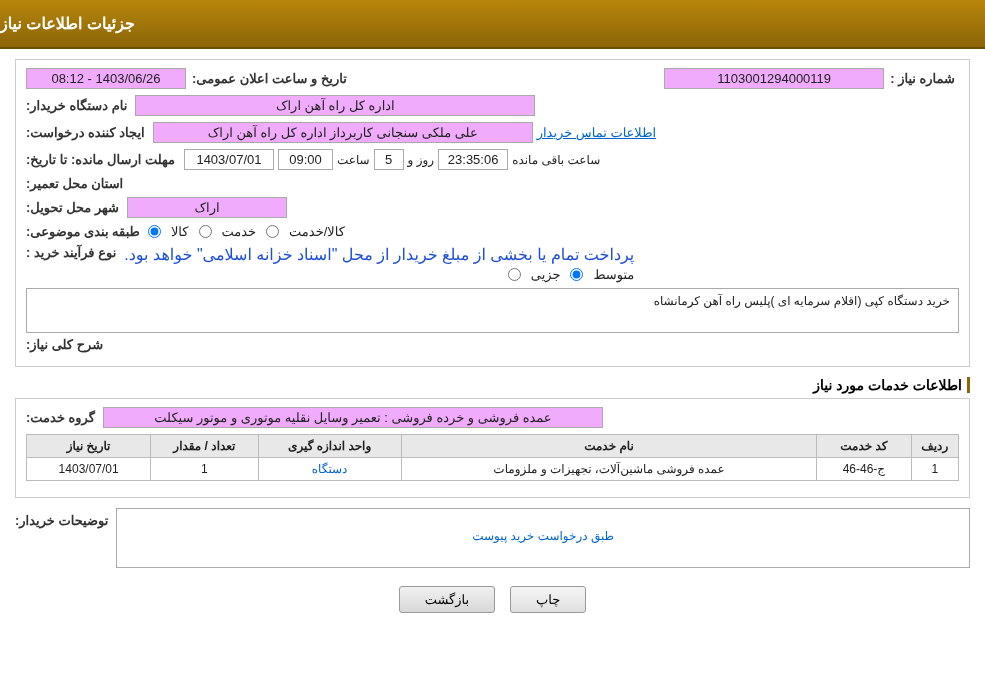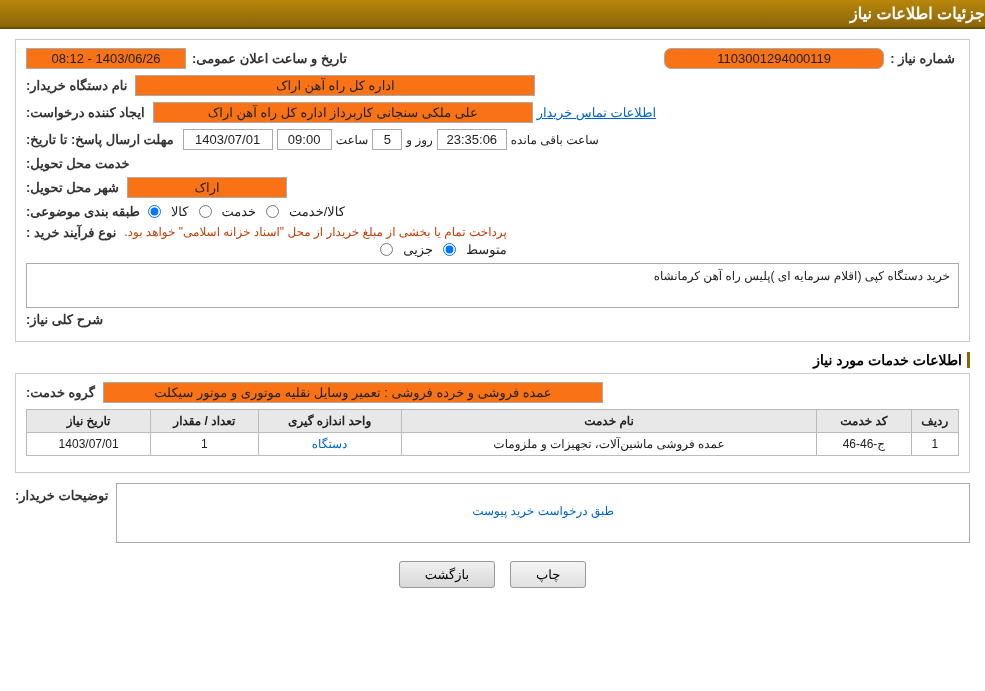--- a/index.html
+++ b/index.html
@@ -12,22 +12,22 @@
     }
     .page-wrapper {
       width: 985px;
       min-height: 691px;
       background: #fff;
       margin: 0 auto;
     }
     .header-bar {
       background: linear-gradient(to bottom, #b8860b, #8b6508);
       color: #fff;
-      text-align: right;
-      padding: 4px 0;
+      text-align: left;
+      padding: 14px 0;
       font-size: 16px;
       font-weight: bold;
       border-bottom: 2px solid #6b4f00;
     }
     .content-area {
       padding: 10px 15px;
     }
     .info-section {
       border: 1px solid #ccc;
       margin-bottom: 10px;
@@ -42,27 +42,27 @@
       gap: 4px;
     }
     .label {
       color: #333;
       font-weight: bold;
       white-space: nowrap;
       margin-right: 4px;
     }
     .value-box {
       border: 1px solid #aaa;
-      background: #f97316;
+      background: #f0abfc;
       padding: 2px 6px;
       min-width: 120px;
       text-align: center;
       display: inline-block;
     }
-    .value-box.wide { min-width: 220px; border-radius: 7px; }
+    .value-box.wide { min-width: 220px; }
     .value-box.medium { min-width: 160px; }
     .link-text {
       color: #0066cc;
       text-decoration: underline;
       cursor: pointer;
     }
     .small-box {
       border: 1px solid #aaa;
       padding: 2px 4px;
       min-width: 40px;
@@ -141,22 +141,22 @@
     }
     .description-box {
       border: 1px solid #aaa;
       padding: 5px 8px;
       width: 100%;
       min-height: 45px;
       text-align: right;
       font-size: 12px;
     }
     .notice-text {
-      font-size: 12px;
-      color: #c2410c;
+      font-size: 16px;
+      color: #1d4ed8;
     }
   </style>
 </head>
 <body>
 
 <div class="page-wrapper">
   <div class="header-bar">
     <span>جزئیات اطلاعات نیاز</span>
   </div>
 
@@ -189,25 +189,25 @@
       <div class="row" style="justify-content: flex-end; align-items:center; gap:5px;">
         <span style="display:flex; align-items:center; gap:4px;">
           <span style="font-size:12px;">ساعت باقی مانده</span>
           <span class="small-box" style="min-width:70px;">23:35:06</span>
           <span style="font-size:12px;">روز و</span>
           <span class="small-box" style="min-width:30px;">5</span>
           <span style="font-size:12px;text-align:center;">ساعت</span>
           <span class="small-box" style="min-width:55px;">09:00</span>
           <span class="small-box" style="min-width:90px;">1403/07/01</span>
         </span>
-        <span class="label">مهلت ارسال پاسخ: تا تاریخ:</span>
-      </div>
-
-      <div class="row" style="justify-content: flex-end;">
-        <span class="label">خدمت محل تحویل:</span>
+        <span class="label">مهلت ارسال مانده: تا تاریخ:</span>
+      </div>
+
+      <div class="row" style="justify-content: flex-end;">
+        <span class="label">استان محل تعمیر:</span>
       </div>
 
       <div class="row" style="justify-content: flex-end;">
         <span class="value-box medium">اراک</span>
         <span class="label">شهر محل تحویل:</span>
       </div>
 
       <div class="row" style="justify-content: flex-end;">
         <div class="radio-group">
           <div class="radio-item">

